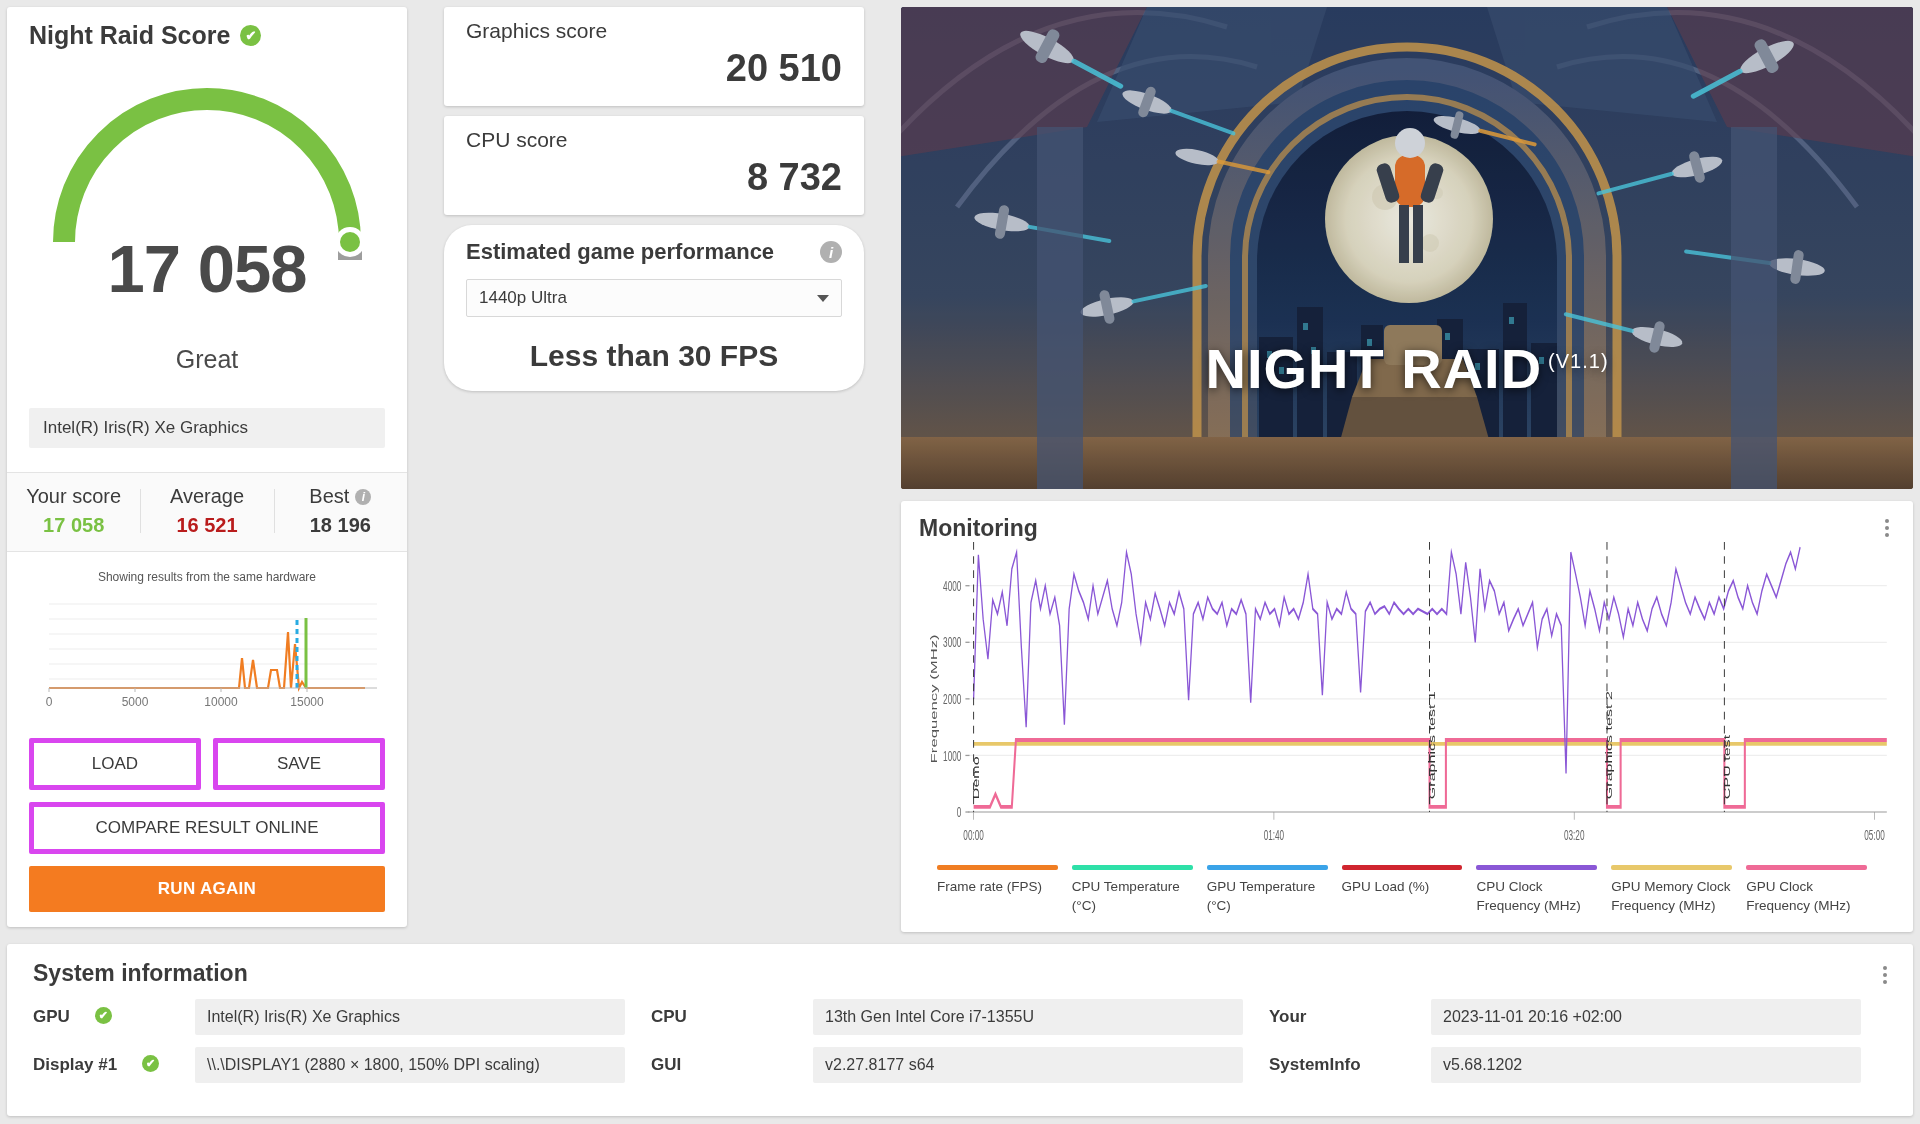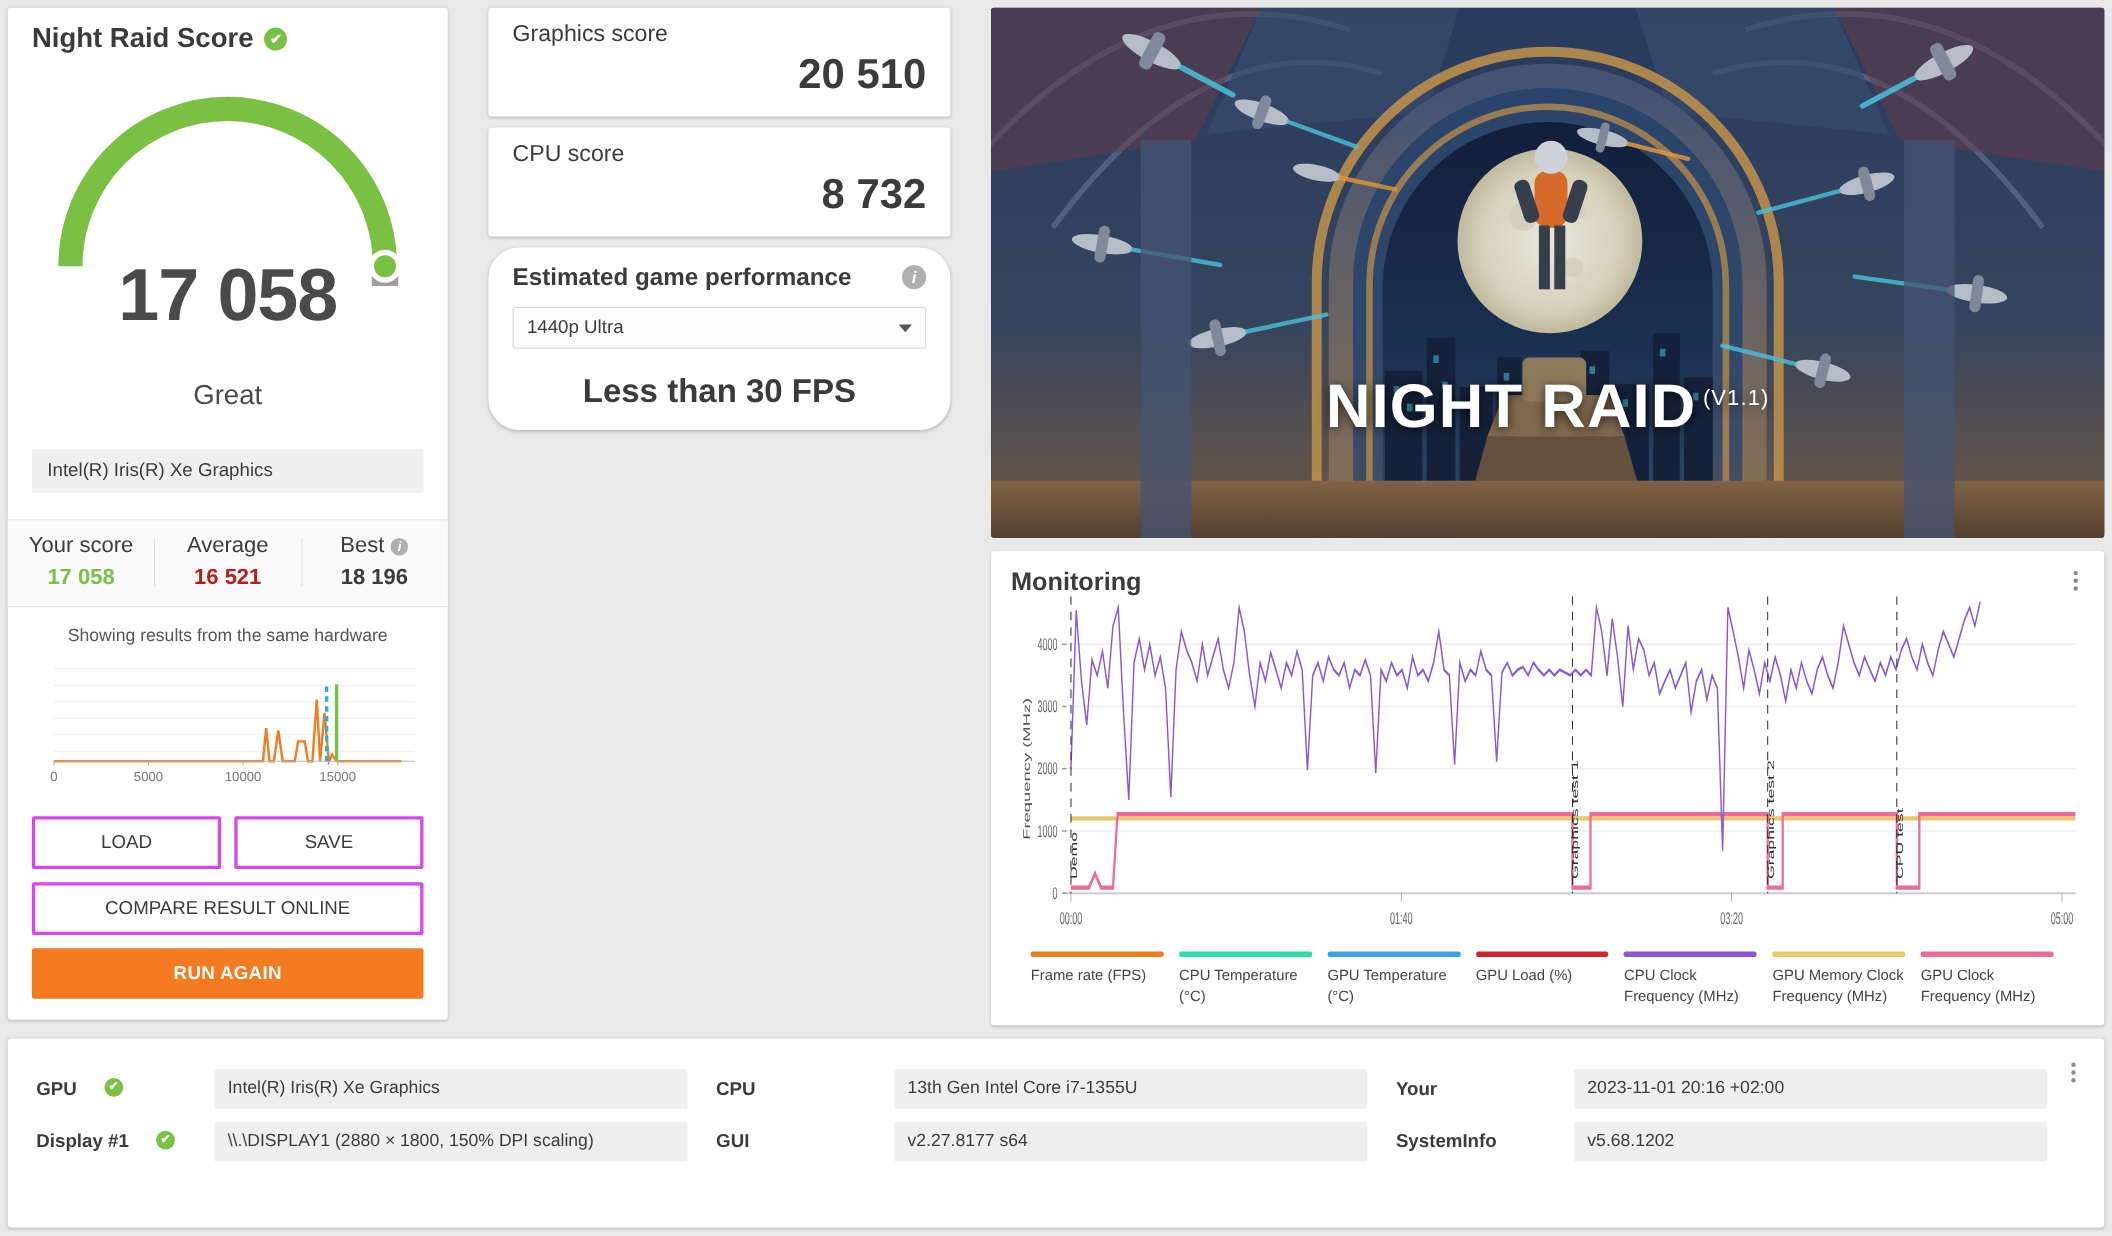--- a/index.html
+++ b/index.html
@@ -58,30 +58,30 @@
   }
   .info-dot {
     width: 16px; height: 16px; border-radius: 50%; background: #b0b0b0; color: #fff;
     font-size: 12px; font-style: italic; font-weight: bold;
     display: inline-flex; align-items: center; justify-content: center;
   }
   .cmp-val { font-size: 20px; font-weight: bold; margin-top: 6px; }
   .cmp-val.green { color: #7ac143; }
   .cmp-val.blue  { color: #b91c1c; }
   .cmp-val.dark  { color: #3b3b3b; }
-  .hw-note { text-align: center; font-size: 16px; color: #555; padding: 18px 0 4px; }
+  .hw-note { text-align: center; font-size: 12px; color: #555; padding: 18px 0 4px; }
 
   .hist { margin: 4px 18px 0; height: 130px; position: relative; }
   .hist svg { display: block; }
   .hist-axis { font-size: 12px; fill: #777; }
 
   .btn-area { padding: 16px 22px 0; }
   .btn-grid { display: flex; gap: 12px; }
   .btn {
-    flex: 1; border: 3px solid #d946ef; background: #fff; border-radius: 2px;
+    flex: 1; border: 5px solid #d946ef; background: #fff; border-radius: 2px;
     font-size: 17px; color: #3b3b3b; padding: 11px 0; text-align: center;
     font-family: inherit; cursor: pointer;
   }
   .btn-wide { width: 100%; margin-top: 12px; }
   .btn-primary {
     width: 100%; margin-top: 12px; background: #f47b20; border: none; color: #fff;
     font-weight: bold; font-size: 17px; padding: 13px 0; border-radius: 2px;
     letter-spacing: .3px; cursor: pointer; font-family: inherit;
   }
 
@@ -515,20 +515,21 @@
           <div class="legend-item">
             <div class="legend-bar" style="background:#ef6a96"></div>
             <div class="legend-label">GPU Clock Frequency (MHz)</div>
           </div>
         </div>
       </div>
     </div>
   </div>
 
   <div class="card sysinfo">
+    <div class="sys-title">System information</div>
     <div class="kebab sys-kebab">
         <i></i>
         <i></i>
         <i></i>
       </div>
 
     <div class="sys-grid">
       <div class="sys-col">
         <div class="sys-item">
           <div class="sys-key">

